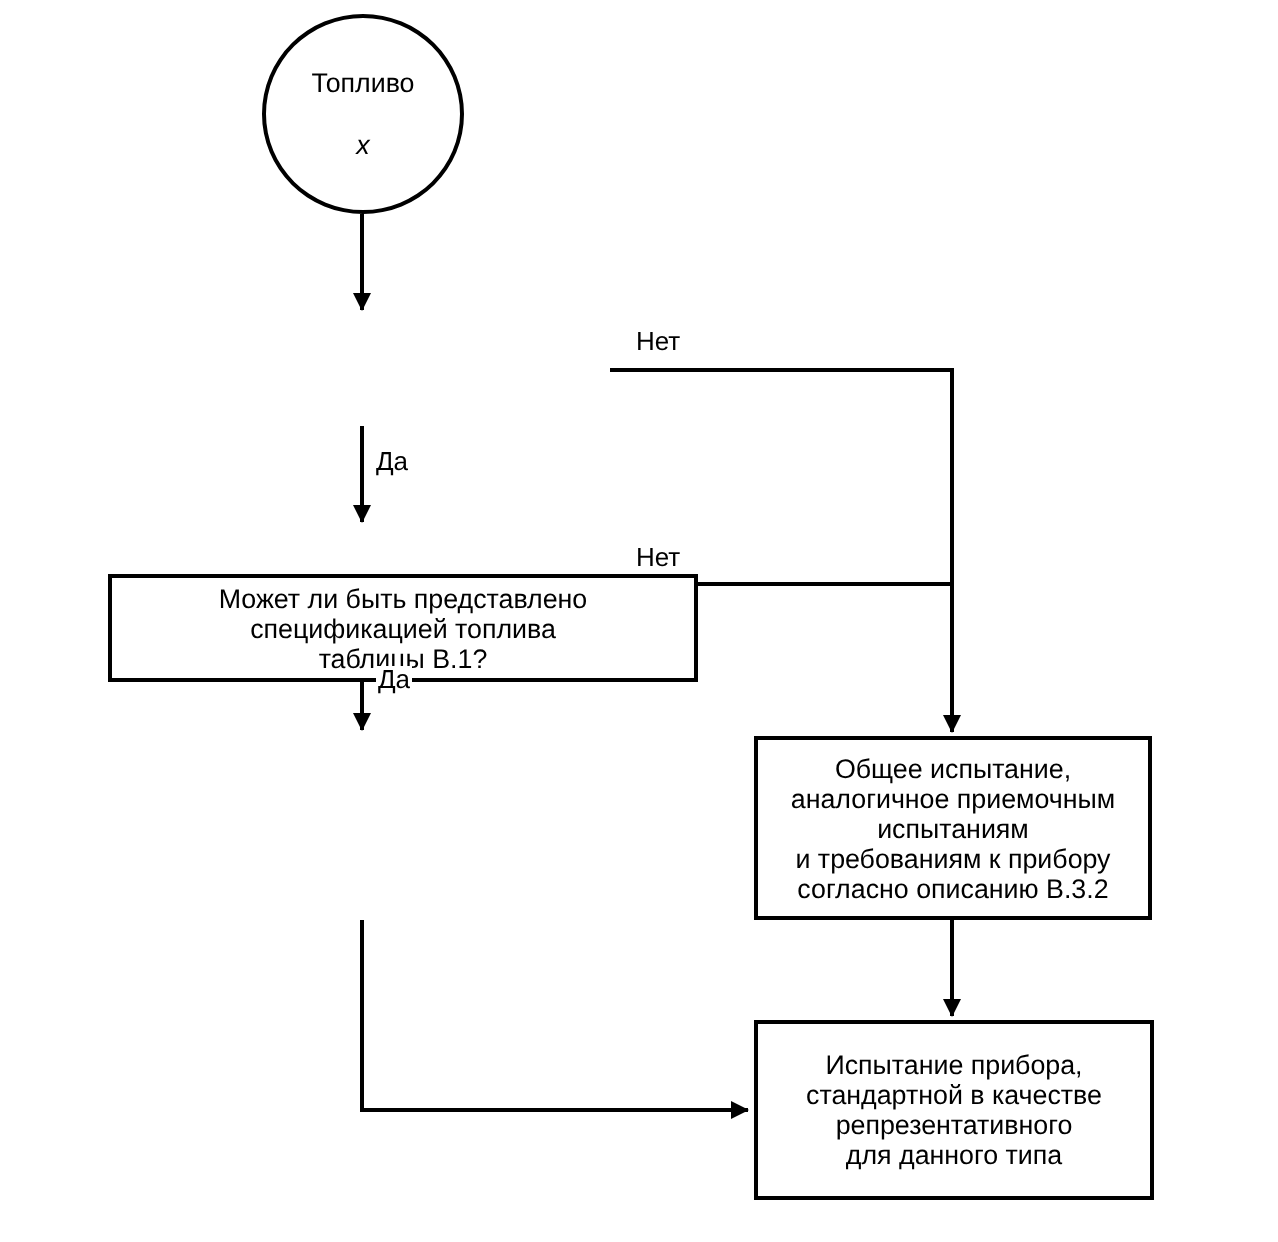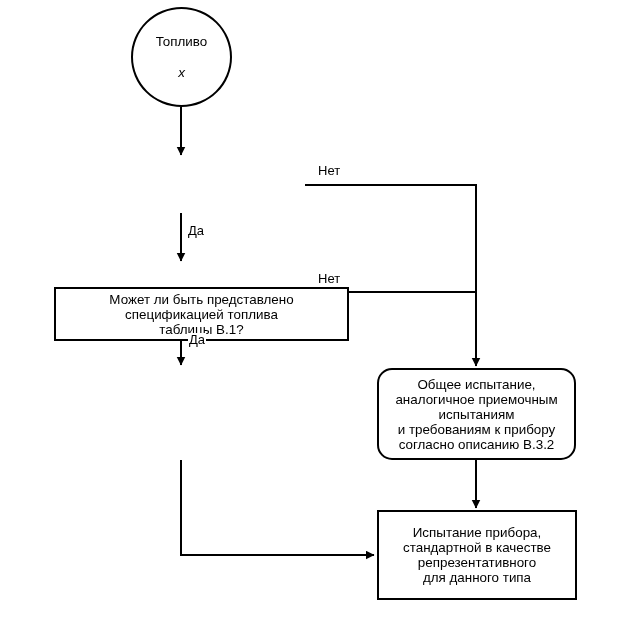--- a/index.html
+++ b/index.html
@@ -38,21 +38,21 @@
     width: 101px; height: 100px;
     border-radius: 50%;
     border-width: 2px;
     flex-direction: column;
     white-space: normal;
     gap: 16px;
   }
   .box-1 { left: 54px;  top: 157px; width: 251px; height: 56px; }
   .box-2 { left: 54px;  top: 263px; width: 295px; height: 54px; margin-top: 24px; }
   .box-3 { left: 54px;  top: 367px; width: 252px; height: 93px; }
-  .box-4 { left: 377px; top: 368px; width: 199px; height: 92px; border-radius: 15px; }
+  .box-4 { left: 377px; top: 368px; width: 199px; height: 92px; }
   .box-5 { left: 377px; top: 510px; width: 200px; height: 90px; }
   .edge-label {
     position: absolute;
     font-size: 13px;
     line-height: 14px;
     background: #ffffff;
     padding: 0 1px;
   }
   .lbl-yes-1 { left: 187px; top: 224px; }
   .lbl-yes-2 { left: 188px; top: 333px; }

